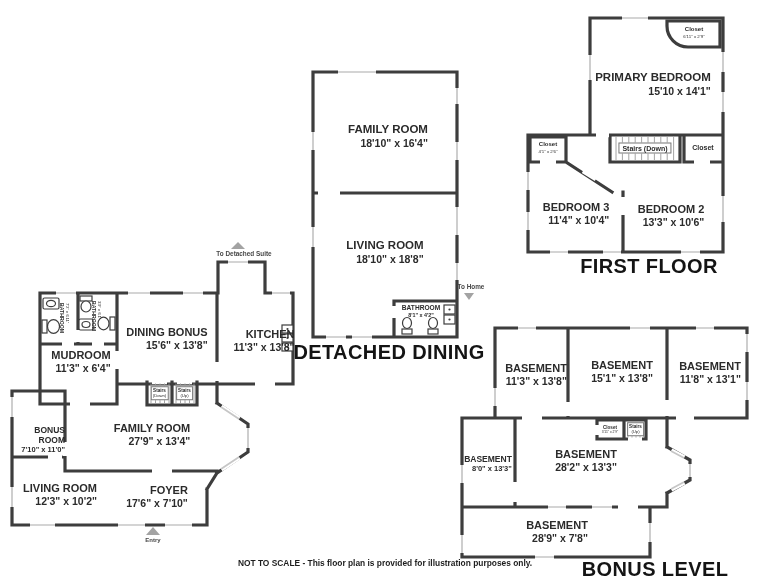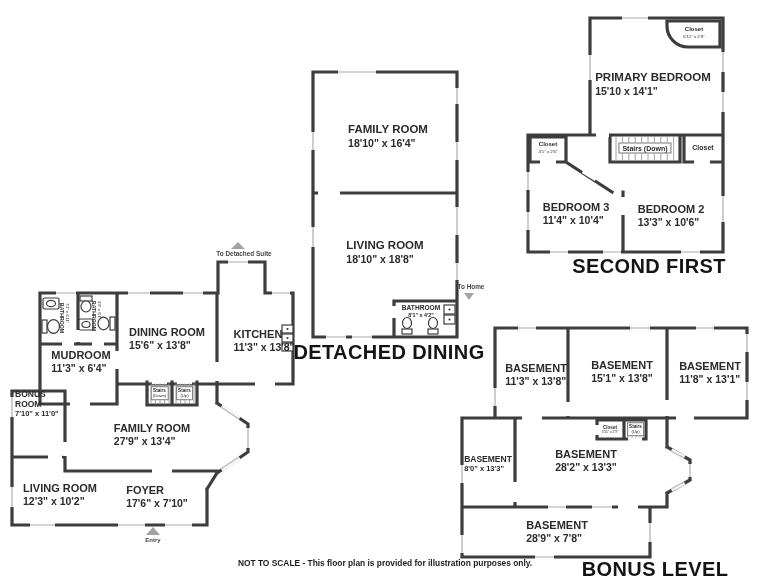--- a/index.html
+++ b/index.html
@@ -8,21 +8,21 @@
   svg{position:absolute;left:0;top:0;}
   .wall{stroke:#3d3d3d;stroke-width:3.2;fill:none;stroke-linecap:square;}
   .gap{stroke:#ffffff;stroke-width:4.6;fill:none;stroke-linecap:butt;}
   .win-bg{stroke:#ffffff;stroke-width:5.6;fill:none;stroke-linecap:butt;}
   .win-fg{stroke:#c6c6c6;stroke-width:1.7;fill:none;stroke-linecap:butt;}
   .tread{stroke:#9a9a9a;stroke-width:0.9;fill:none;}
   .fix{stroke:#3d3d3d;stroke-width:1.2;fill:#ffffff;}
   .dot{fill:#3d3d3d;stroke:none;}
   .tri{fill:#a3a3a3;stroke:none;}
 
-  .lbl{position:absolute;transform:translate(-50%,-50%);text-align:left;color:#2b2b2b;
+  .lbl{position:absolute;transform:translate(-50%,-50%);text-align:right;color:#2b2b2b;
        font-weight:700;white-space:nowrap;line-height:1.3;font-size:11px;}
   .lbl .dims{display:block;font-size:10.5px;}
   .lbl-lg{font-size:11.5px;}
   .lbl-xs{font-size:8.5px;line-height:1.2;}
   .lbl-xs .dims{font-size:7.5px;}
   .wrapname{white-space:normal;width:50px;}
   .tinylbl{position:absolute;transform:translate(-50%,-50%);text-align:center;color:#2b2b2b;
        font-weight:700;white-space:nowrap;line-height:1.25;font-size:6px;}
   .tinylbl .dims{display:block;font-size:4.4px;font-weight:400;}
   .microlbl{position:absolute;transform:translate(-50%,-50%);text-align:center;color:#2b2b2b;
@@ -167,36 +167,36 @@
   </div>
   <div class="vlbl" style="left:96px;top:316px;">
     <span class="vname">BATHROOM</span>
     <span class="vdims">3'9" x 6'1"</span>
   </div>
   <div class="lbl" style="left:81px;top:362px;">
     <span>MUDROOM</span>
     <span class="dims">11'3" x 6'4"</span>
   </div>
   <div class="lbl" style="left:167px;top:339px;">
-    <span>DINING ROOM</span>
+    <span>DINING BONUS</span>
     <span class="dims">15'6" x 13'8"</span>
   </div>
   <div class="lbl" style="left:264px;top:341px;">
     <span>KITCHEN</span>
     <span class="dims">11'3" x 13'8"</span>
   </div>
   <div class="microlbl" style="left:159.5px;top:393px;">
     <span>Stairs</span>
     <span class="l2">(Down)</span>
   </div>
   <div class="microlbl" style="left:184.5px;top:393px;">
     <span>Stairs</span>
     <span class="l2">(Up)</span>
   </div>
-  <div class="lbl lbl-xs" style="left:40px;top:404px;">
+  <div class="lbl lbl-xs" style="left:40px;top:440px;">
     <span class="wrapname" style="display:block;">BONUS ROOM</span>
     <span class="dims">7'10" x 11'0"</span>
   </div>
   <div class="lbl" style="left:152px;top:435px;">
     <span>FAMILY ROOM</span>
     <span class="dims">27'9" x 13'4"</span>
   </div>
   <div class="lbl" style="left:60px;top:495px;">
     <span>LIVING ROOM</span>
     <span class="dims">12'3" x 10'2"</span>
@@ -237,21 +237,21 @@
   <div class="stairbox" style="left:645px;top:148px;">Stairs (Down)</div>
   <div class="tinylbl" style="left:703px;top:148px;font-size:7px;">Closet</div>
   <div class="lbl" style="left:576px;top:214px;">
     <span>BEDROOM 3</span>
     <span class="dims">11'4" x 10'4"</span>
   </div>
   <div class="lbl" style="left:671px;top:216px;">
     <span>BEDROOM 2</span>
     <span class="dims">13'3" x 10'6"</span>
   </div>
-  <div class="floor-title" style="left:649px;top:266px;">SECOND FIRST</div>
+  <div class="floor-title" style="left:649px;top:266px;">FIRST FLOOR</div>
 
   <div class="lbl" style="left:536px;top:375px;">
     <span>BASEMENT</span>
     <span class="dims">11'3" x 13'8"</span>
   </div>
   <div class="lbl" style="left:622px;top:372px;">
     <span>BASEMENT</span>
     <span class="dims">15'1" x 13'8"</span>
   </div>
   <div class="lbl" style="left:710px;top:373px;">

